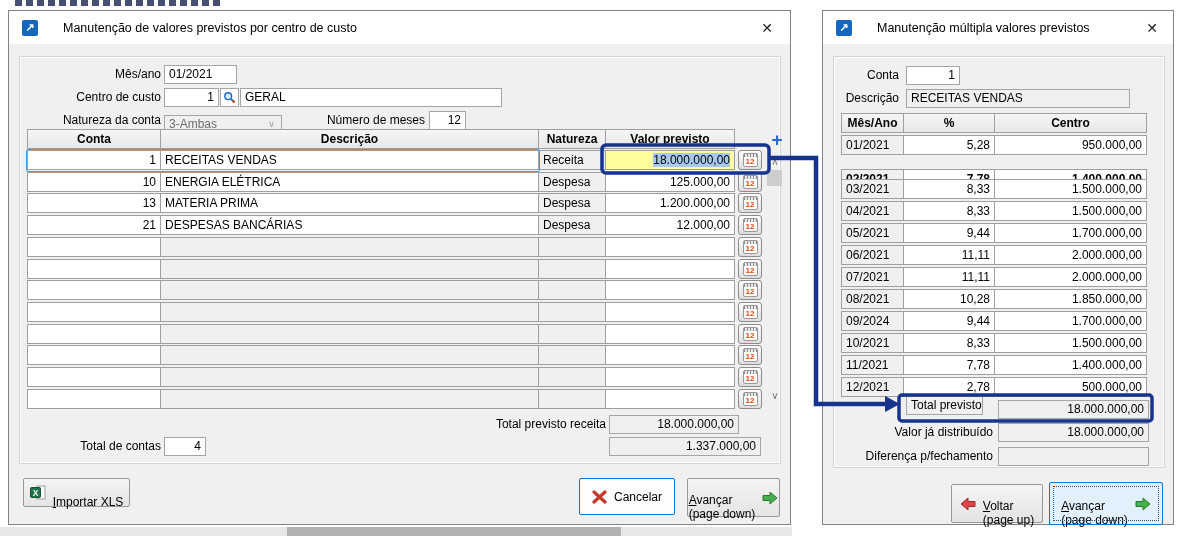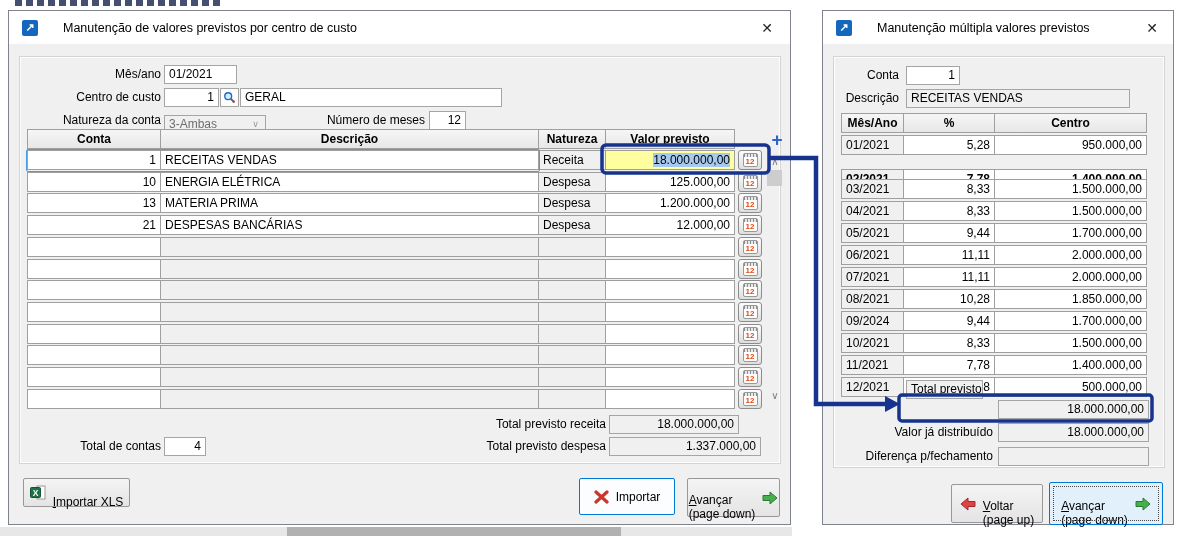--- a/index.html
+++ b/index.html
@@ -91,21 +91,21 @@
     <div class="field" style="left:211px;top:77px;width:19px;padding:0;display:flex;align-items:center;justify-content:center;background:#fdfdfd;">
       <svg width="13" height="13" viewBox="0 0 13 13">
         <circle cx="5.2" cy="5.2" r="3.4" fill="#d9ecfb" stroke="#1b6ac9" stroke-width="1.4"></circle>
         <line x1="8" y1="8" x2="11.4" y2="11.4" stroke="#1b6ac9" stroke-width="1.8"></line>
         <circle cx="10.6" cy="10.6" r="1.3" fill="#e2490f"></circle>
       </svg>
     </div>
     <div class="field" style="left:231px;top:77px;width:262px;">GERAL</div>
 
     <div class="lbl" style="left:20px;top:100px;width:132px;">Natureza da conta</div>
-    <div class="field ro" style="left:155px;top:104px;width:102px;color:#6e6e6e;">
+    <div class="field ro" style="left:155px;top:104px;width:118px;color:#6e6e6e;">
       <span>3-Ambas</span>
       <span class="dd-chev">∨</span>
     </div>
     <div class="lbl" style="left:280px;top:100px;width:136px;">Número de meses</div>
     <div class="field num" style="left:420px;top:100px;width:37px;">12</div>
 
     <div class="thead" style="left:18px;top:118px;">
       <div class="cell hcell lw-c0">Conta</div>
       <div class="cell hcell lw-c1">Descrição</div>
       <div class="cell hcell lw-c2">Natureza</div>
@@ -248,21 +248,20 @@
 
     <div class="row-focus" style="left:17px;top:138px;width:514px;height:23px;"></div>
 
     <div class="plusbtn" style="left:759px;top:120px;">+</div>
     <div class="caret" style="left:758px;top:146px;">∧</div>
     <div class="vthumb" style="left:758px;top:159px;"></div>
     <div class="caret" style="left:758px;top:380px;">∨</div>
 
     <div class="lbl" style="left:380px;top:404px;width:217px;">Total previsto receita</div>
     <div class="field ro num" style="left:600px;top:404px;width:130px;">18.000.000,00</div>
-    <div class="lbl" style="left:380px;top:426px;width:217px;">Total previsto despesa</div>
     <div class="field ro num" style="left:600px;top:426px;width:152px;">1.337.000,00</div>
     <div class="lbl" style="left:40px;top:426px;width:112px;">Total de contas</div>
     <div class="field num" style="left:155px;top:426px;width:42px;">4</div>
 
     <div class="btn" style="left:14px;top:467px;width:107px;height:29px;">
       <span class="iconbox">
         <svg width="16" height="15" viewBox="0 0 16 15">
           <rect x="7" y="1" width="8" height="13" fill="#fff" stroke="#9a9a9a"></rect>
           <rect x="0.5" y="2.5" width="10" height="10" rx="1" fill="#1f7246" stroke="#145231"></rect>
           <text x="5.5" y="10.5" font-size="8.5" font-weight="bold" fill="#fff" text-anchor="middle" font-family="Liberation Sans, sans-serif">X</text>
@@ -270,21 +269,21 @@
       </span>
       <span class="txt accel">Importar XLS</span>
     </div>
 
     <div class="btn btn-default" style="left:570px;top:467px;width:96px;height:37px;">
       <span class="iconbox">
         <svg width="15" height="14" viewBox="0 0 15 14">
           <path d="M2 2 L13 12 M13 2 L2 12" stroke="#c7372a" stroke-width="3.2" stroke-linecap="round"></path>
         </svg>
       </span>
-      <span class="txt">Importar</span>
+      <span class="txt">Cancelar</span>
     </div>
 
     <div class="btn" style="left:678px;top:467px;width:93px;height:39px;">
       <span class="txt">
         <span class="accel">Avançar</span>
         <span>(page down)</span>
       </span>
       <span class="iconbox">
         <svg width="16" height="14" viewBox="0 0 16 14">
           <polygon points="1,4.5 8,4.5 8,1 15,7 8,13 8,9.5 1,9.5" fill="#46b14c" stroke="#2c7a31"></polygon>
@@ -367,21 +366,21 @@
         <div class="cell gray rw-c0">11/2021</div>
         <div class="cell rnum rw-c1">7,78</div>
         <div class="cell rnum rw-c2">1.400.000,00</div>
       </div>
     <div class="trow" style="left:18px;top:366px;">
         <div class="cell gray rw-c0">12/2021</div>
         <div class="cell rnum rw-c1">2,78</div>
         <div class="cell rnum rw-c2">500.000,00</div>
       </div>
 
-    <div class="field ro" style="left:83px;top:369px;width:77px;">Total previsto</div>
+    <div class="field ro" style="left:83px;top:385px;width:77px;">Total previsto</div>
     <div class="field ro num" style="left:175px;top:389px;width:151px;">18.000.000,00</div>
 
     <div class="lbl" style="left:20px;top:412px;width:150px;">Valor já distribuído</div>
     <div class="field ro num" style="left:175px;top:412px;width:151px;">18.000.000,00</div>
     <div class="lbl" style="left:20px;top:436px;width:150px;">Diferença p/fechamento</div>
     <div class="field ro num" style="left:175px;top:436px;width:151px;"></div>
 
     <div class="btn" style="left:128px;top:473px;width:92px;height:39px;">
       <span class="iconbox">
         <svg width="16" height="14" viewBox="0 0 16 14">

